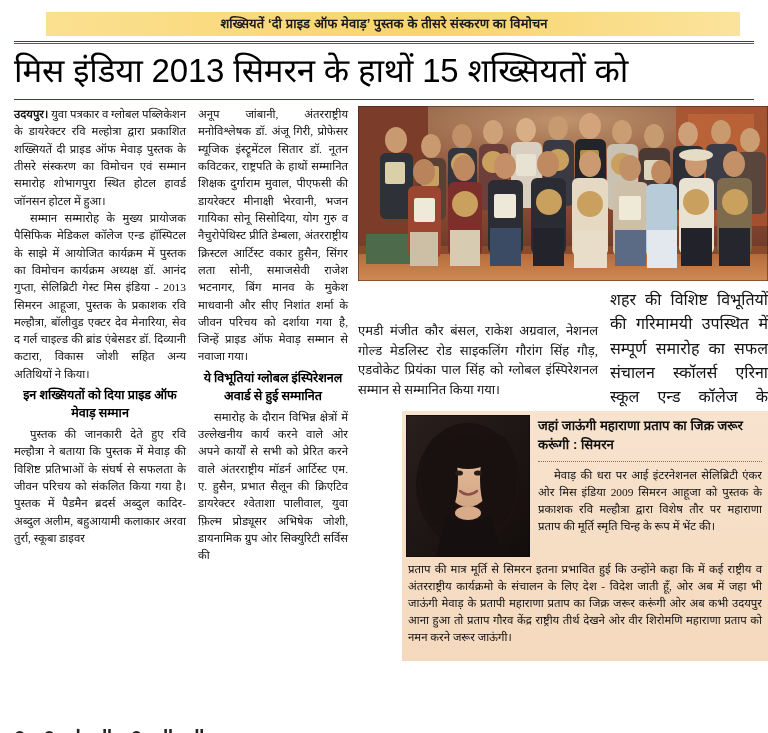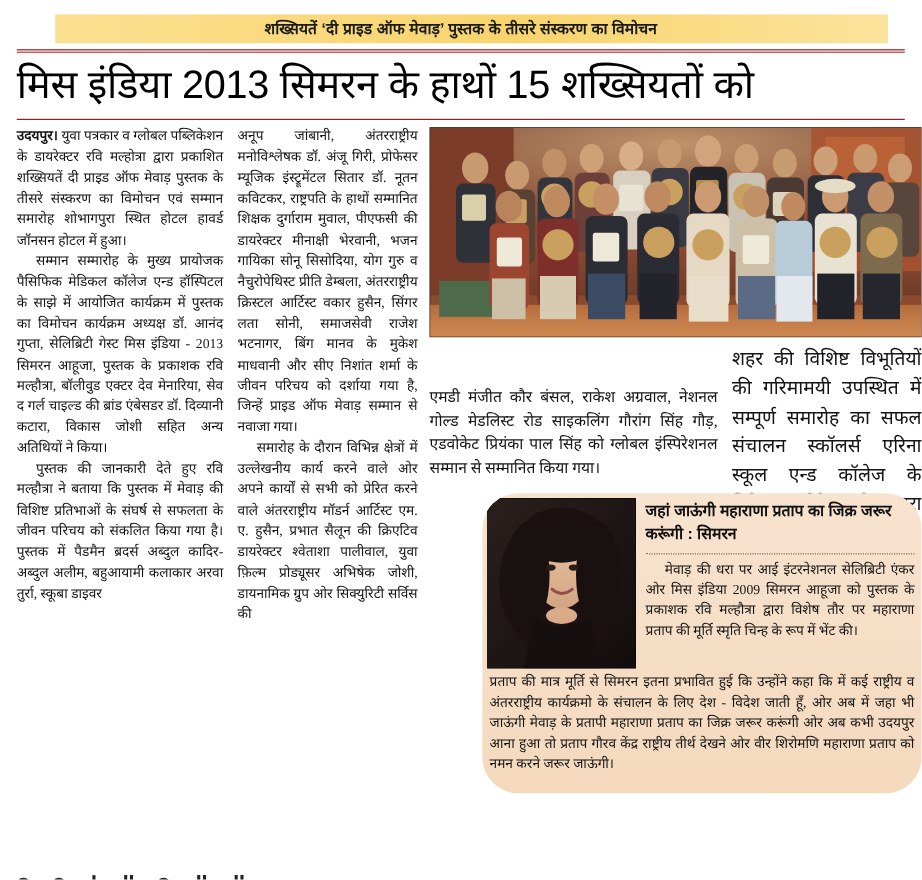--- a/index.html
+++ b/index.html
@@ -158,21 +158,20 @@
   
   .sidebar {
     position: absolute;
     left: 388px;
     top: 305px;
     width: 366px;
     height: 250px;
     background: #f6dfc8;
     background: linear-gradient(180deg,#f8e3cf 0%, #f4d9bd 100%);
     overflow: hidden;
-    border-radius: 30px;
   }
   .sb-portrait {
     position: absolute;
     left: 4px;
     top: 4px;
     width: 124px;
     height: 142px;
     overflow: hidden;
     background: #241a18;
   }
@@ -251,25 +250,27 @@
   <div class="headline">
     <span class="l1">मिस इंडिया 2013 सिमरन के हाथों 15 शख्सियतों को</span>
   </div>
   <div class="rule-thin"></div>
 
   <div class="body-area">
 
     <div class="col" id="col1">
       <p class="noind"><b>उदयपुर।</b><span> युवा पत्रकार व ग्लोबल पब्लिकेशन के डायरेक्टर रवि मल्होत्रा द्वारा प्रकाशित शख्सियतें दी प्राइड ऑफ मेवाड़ पुस्तक के तीसरे संस्करण का विमोचन एवं सम्मान समारोह शोभागपुरा स्थित होटल हावर्ड जॉनसन होटल में हुआ।</span></p>
       <p>सम्मान सम्मारोह के मुख्य प्रायोजक पैसिफिक मेडिकल कॉलेज एन्ड हॉस्पिटल के साझे में आयोजित कार्यक्रम में पुस्तक का विमोचन कार्यक्रम अध्यक्ष डॉ. आनंद गुप्ता, सेलिब्रिटी गेस्ट मिस इंडिया - 2013 सिमरन आहूजा, पुस्तक के प्रकाशक रवि मल्हौत्रा, बॉलीवुड एक्टर देव मेनारिया, सेव द गर्ल चाइल्ड की ब्रांड एंबेसडर डॉ. दिव्यानी कटारा, विकास जोशी सहित अन्य अतिथियों ने किया।</p>
+      <span class="dek">इन शख्सियतों को दिया प्राइड ऑफ मेवाड़ सम्मान</span>
       <p>पुस्तक की जानकारी देते हुए रवि मल्हौत्रा ने बताया कि पुस्तक में मेवाड़ की विशिष्ट प्रतिभाओं के संघर्ष से सफलता के जीवन परिचय को संकलित किया गया है। पुस्तक में पैडमैन ब्रदर्स अब्दुल कादिर-अब्दुल अलीम, बहुआयामी कलाकार अरवा तुर्रा, स्कूबा डाइवर</p>
     </div>
 
     <div class="col" id="col2">
       <p class="noind">अनूप जांबानी, अंतरराष्ट्रीय मनोविश्लेषक डॉ. अंजू गिरी, प्रोफेसर म्यूजिक इंस्ट्रूमेंटल सितार डॉ. नूतन कविटकर, राष्ट्रपति के हाथों सम्मानित शिक्षक दुर्गाराम मुवाल, पीएफसी की डायरेक्टर मीनाक्षी भेरवानी, भजन गायिका सोनू सिसोदिया, योग गुरु व नैचुरोपेथिस्ट प्रीति डेम्बला, अंतरराष्ट्रीय क्रिस्टल आर्टिस्ट वकार हुसैन, सिंगर लता सोनी, समाजसेवी राजेश भटनागर, बिंग मानव के मुकेश माधवानी और सीए निशांत शर्मा के जीवन परिचय को दर्शाया गया है, जिन्हें प्राइड ऑफ मेवाड़ सम्मान से नवाजा गया।</p>
+      <span class="dek">ये विभूतियां ग्लोबल इंस्पिरेशनल अवार्ड से हुई सम्मानित</span>
       <p>समारोह के दौरान विभिन्न क्षेत्रों में उल्लेखनीय कार्य करने वाले ओर अपने कार्यों से सभी को प्रेरित करने वाले अंतरराष्ट्रीय मॉडर्न आर्टिस्ट एम. ए. हुसैन, प्रभात सैलून की क्रिएटिव डायरेक्टर श्वेताशा पालीवाल, युवा फ़िल्म प्रोड्यूसर अभिषेक जोशी, डायनामिक ग्रुप ओर सिक्युरिटी सर्विस की</p>
     </div>
 
     <div class="photo">
       <svg viewBox="0 0 410 175" preserveAspectRatio="none">
         <defs>
           <linearGradient id="bgwall" x1="0" y1="0" x2="0" y2="1">
             <stop offset="0" stop-color="#6d3a2a"></stop>
             <stop offset="0.55" stop-color="#8d4a31"></stop>
             <stop offset="1" stop-color="#5a3224"></stop>

